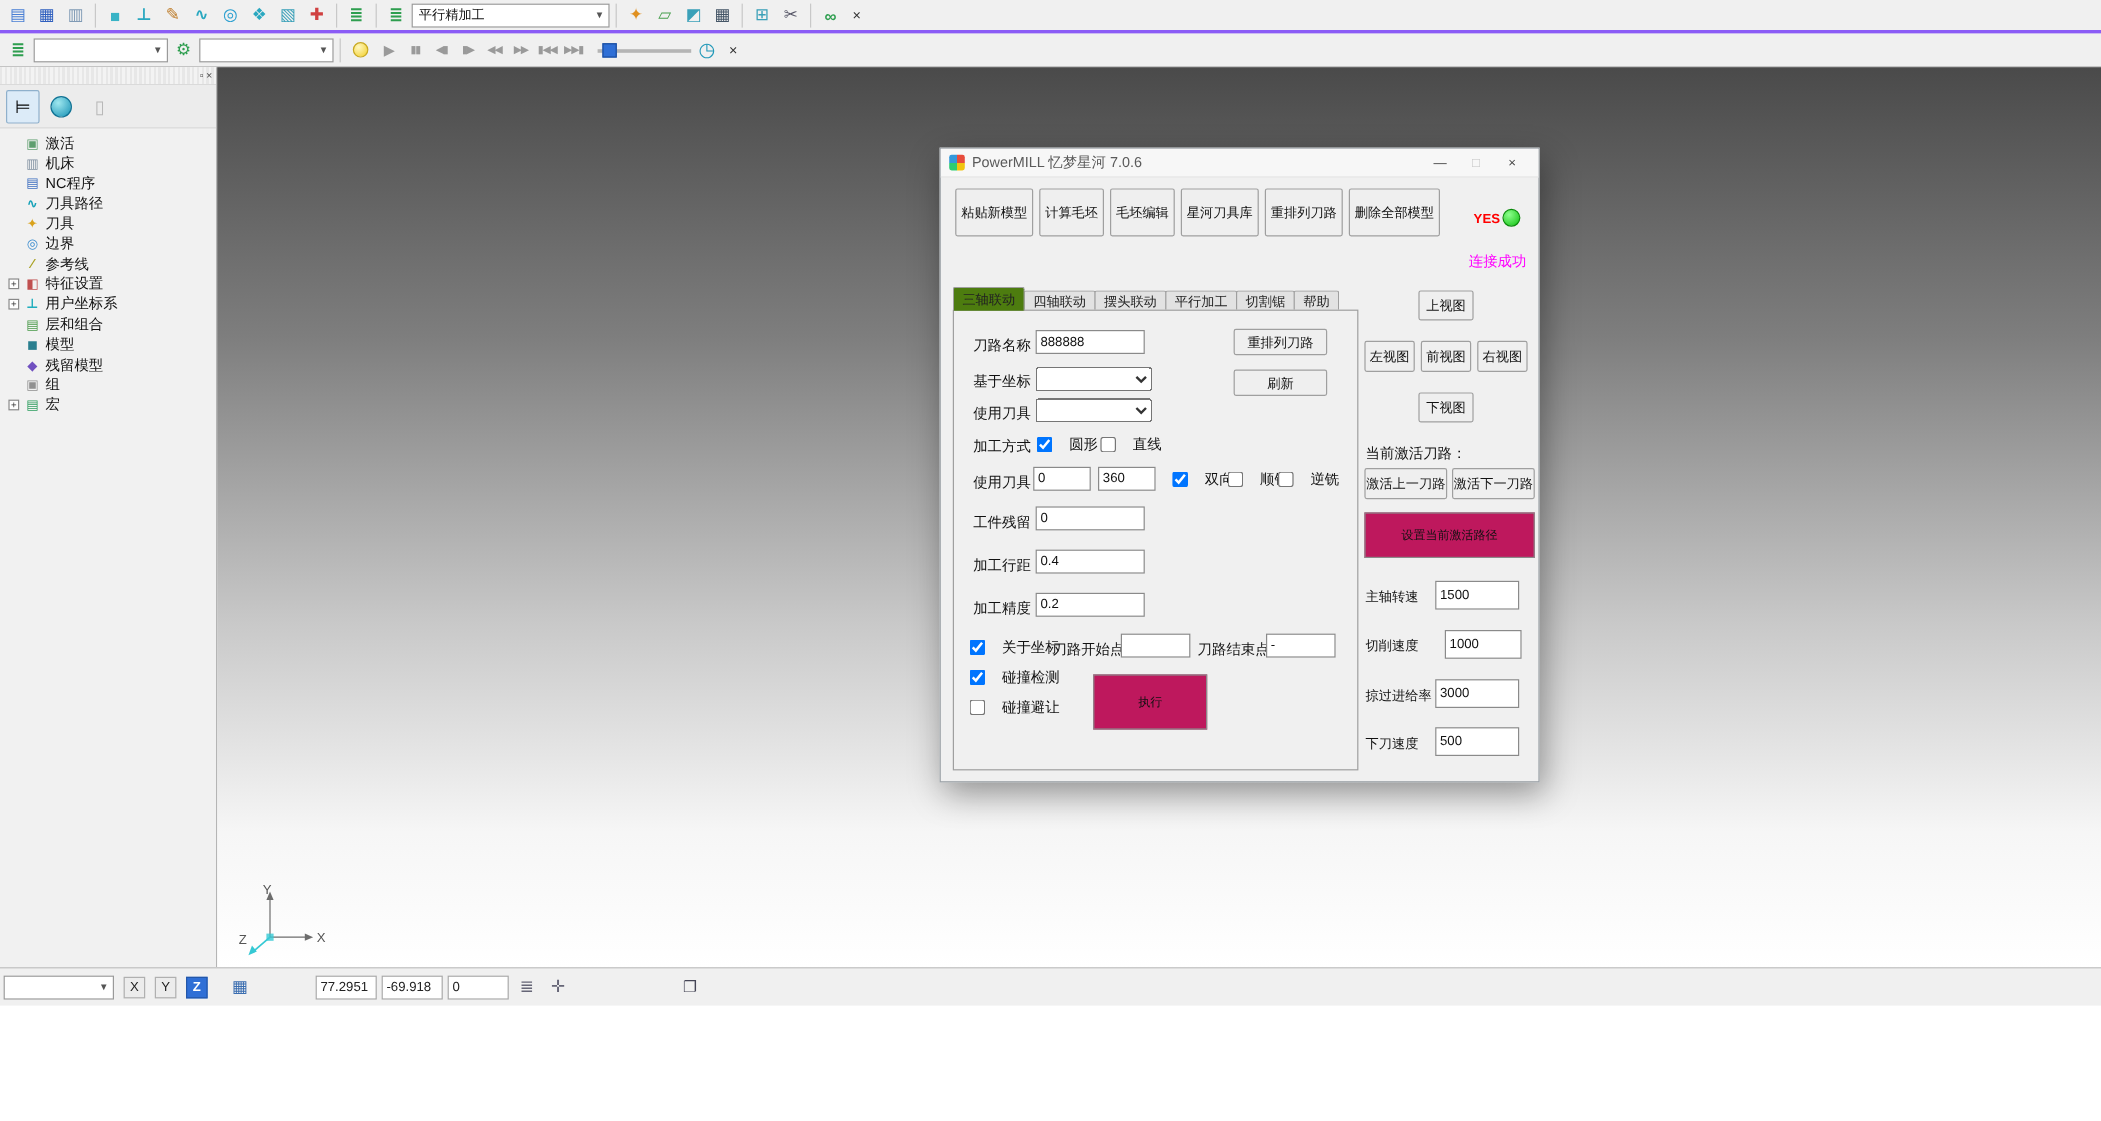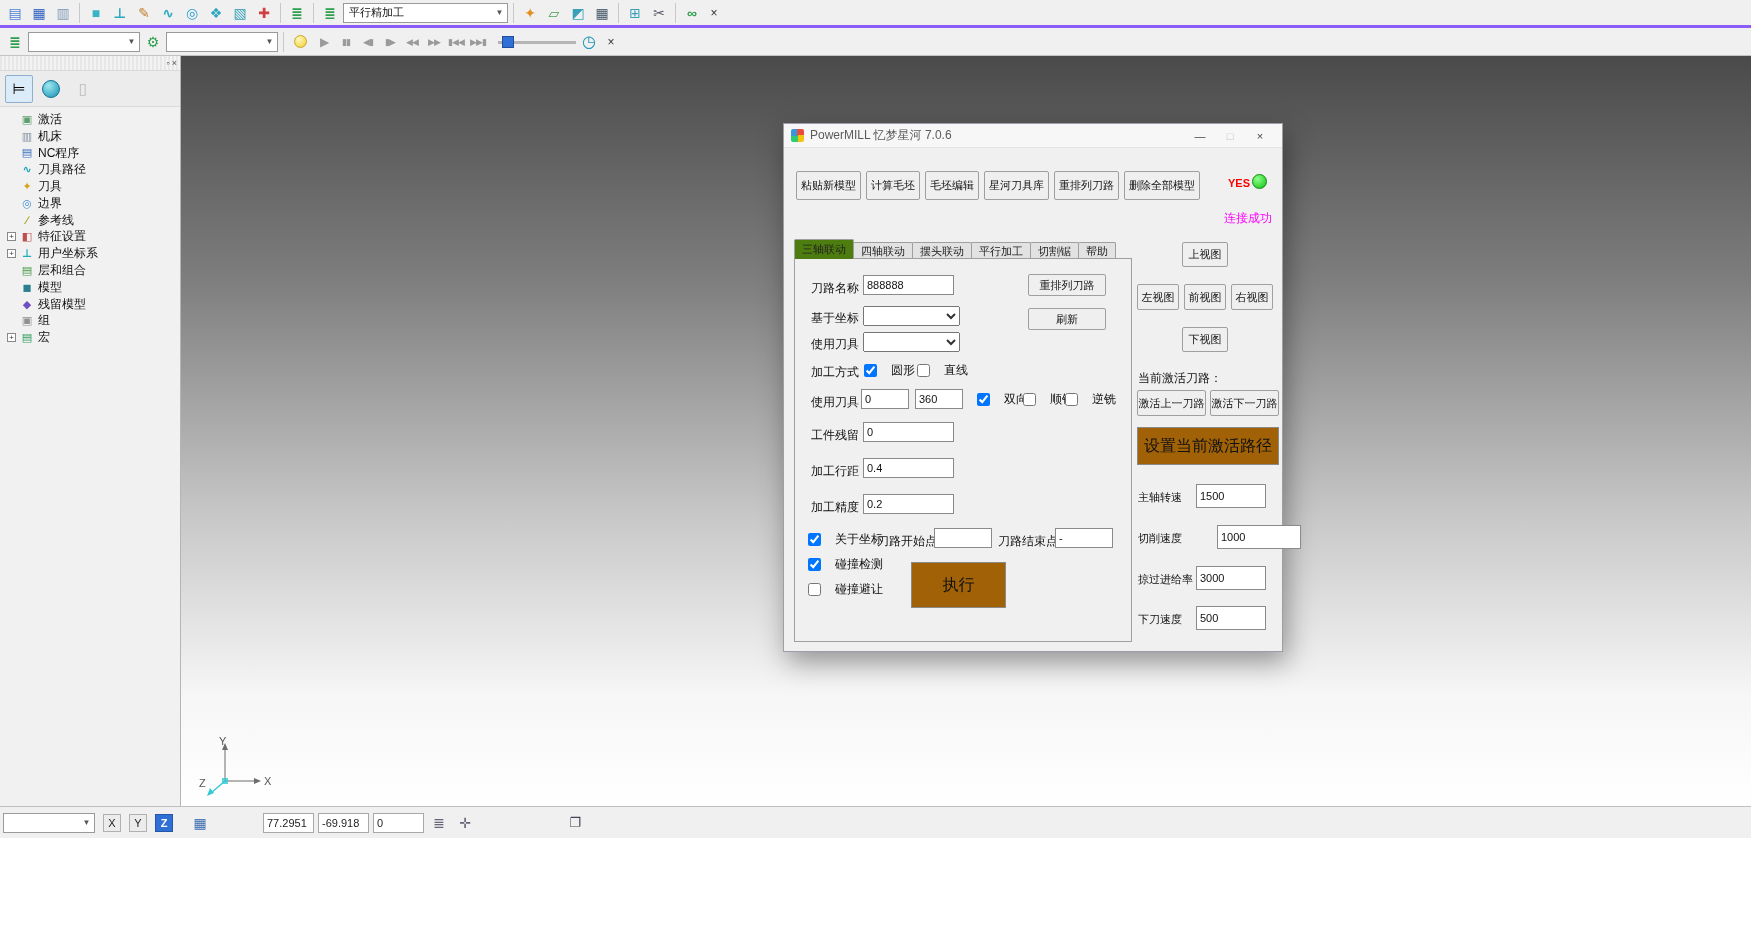--- a/index.html
+++ b/index.html
@@ -84,37 +84,37 @@
   .dialog{position:absolute;left:783px;top:123px;width:500px;height:529px;background:#f0f0f0;border:1px solid #9aa0a6;box-shadow:4px 10px 26px rgba(0,0,0,.38);font-size:12px}
   .dlg-titlebar{position:absolute;left:0;top:0;right:0;height:24px;background:#f7f7f7;border-bottom:1px solid #e3e3e3;display:flex;align-items:center;padding:0 7px;gap:6px}
   .dlg-ico{width:13px;height:13px;border-radius:2px;background:conic-gradient(#e74c3c 0 25%,#f1c40f 0 50%,#2ecc71 0 75%,#3498db 0);flex:0 0 13px}
   .dlg-title{color:#5a5a5a;font-size:12px}
   .dlg-controls{margin-left:auto;display:flex}
   .dlg-ctl{width:30px;height:23px;display:flex;align-items:center;justify-content:center;color:#444;font-size:11px}
   .dlg-ctl.disabled{color:#c4c4c4}
   .dlg-menubar{position:absolute;left:2px;top:24px;right:0;height:21px;display:flex;align-items:center;padding:0 6px}
   .dlg-menu-item{padding:2px 8px;color:#1c1c1c;font-size:12px}
   .btn{background:#efefef;border:1px solid #9f9f9f;border-radius:2px;font-size:11px;color:#111;display:inline-flex;align-items:center;justify-content:center;font-family:inherit;white-space:nowrap}
-  .dlg-row1{position:absolute;left:12px;top:47px;display:flex;gap:5px;height:29px}
+  .dlg-row1{position:absolute;left:12px;top:33px;display:flex;gap:5px;height:40px}
   .dlg-row1 .btn{padding:0 4px}
   .yes{position:absolute;left:444px;top:53px;color:#ff0000;font-weight:bold;font-size:11px}
   .dot{position:absolute;left:468px;top:50px;width:15px;height:15px;border-radius:50%;background:radial-gradient(circle at 35% 30%,#8dff8d,#10c010);border:1px solid #0a8a0a}
   .dlg-row2{position:absolute;left:27px;top:80px;display:flex;gap:6px;height:24px}
   .dlg-row2 .btn{padding:0 8px}
   .conn{position:absolute;left:440px;top:86px;color:#ff00ff;font-size:12px}
   .dlg-tabs{position:absolute;left:10px;top:115px;display:flex;align-items:flex-end;height:20px}
   .tab{border:1px solid #9f9f9f;border-bottom:none;background:#e2e2e2;padding:0 7px;font-size:11px;margin-right:-1px;border-radius:2px 2px 0 0;height:17px;display:flex;align-items:center;color:#222}
   .tab.active{background:#4d7c0f;height:20px;position:relative;z-index:2}
   .dlg-panel{position:absolute;left:10px;top:134px;width:338px;height:384px;border:1px solid #9f9f9f;background:#f0f0f0}
   .flabel{position:absolute;font-size:12px;color:#111;white-space:nowrap}
   .tinput{position:absolute;border:1px solid #8a8a8a;background:#fff;font-size:11px;padding:0 3px;font-family:inherit;color:#111}
   .fselect{position:absolute;font-size:11px;font-family:inherit;color:#333}
   .cbwrap{position:absolute;display:flex;align-items:center;gap:14px;font-size:12px;color:#111;white-space:nowrap}
   .cbwrap input{width:13px;height:13px;margin:0}
-  .bigbtn{background:#a16207;border:1px solid #8a8a8a;font-size:16px;font-family:Liberation Sans, sans-serif;color:#111}
+  .bigbtn{background:#be185d;border:1px solid #8a8a8a;font-size:10px;font-family:Liberation Sans, sans-serif;color:#111}
   .rc-label{position:absolute;font-size:11px;color:#111;white-space:nowrap}
 
   
   .statusbar{position:absolute;left:0;top:806px;width:1751px;height:32px;background:#f0f0f0;border-top:1px solid #c0c0c0;display:flex;align-items:center;padding-left:3px;gap:4px}
   .axbtn{width:18px;height:18px;font-size:11px;display:flex;align-items:center;justify-content:center;border:1px solid #b0b0b0;background:#ececec;color:#222;margin-left:4px}
   .axbtn.active{background:#2f6fd6;color:#fff;border-color:#2457a8;font-weight:bold}
   .sfield{width:51px;height:20px;background:#fff;border:1px solid #a8a8a8;font-size:11px;display:flex;align-items:center;padding-left:3px;color:#222}
   .below{position:absolute;left:0;top:838px;width:1751px;height:96px;background:#ffffff}
 </style>
 </head>
@@ -394,21 +394,21 @@
     <button class="btn" style="position:absolute;left:398px;top:203px;width:46px;height:25px">下视图</button>
 
     <span class="rc-label" style="left:354px;top:246px;font-size:12px">当前激活刀路：</span>
     <button class="btn" style="position:absolute;left:353px;top:266px;width:69px;height:26px">激活上一刀路</button>
     <button class="btn" style="position:absolute;left:426px;top:266px;width:69px;height:26px">激活下一刀路</button>
     <button class="bigbtn" style="position:absolute;left:353px;top:303px;width:142px;height:38px">设置当前激活路径</button>
 
     <span class="rc-label" style="left:354px;top:366px">主轴转速</span>
     <input class="tinput" style="left: 412px; top: 360px; width: 70px; height: 24px;" value="1500">
     <span class="rc-label" style="left:354px;top:407px">切削速度</span>
-    <input class="tinput" style="left: 433px; top: 401px; width: 84px; height: 24px;" value="1000">
+    <input class="tinput" style="left: 420px; top: 401px; width: 64px; height: 24px;" value="1000">
     <span class="rc-label" style="left:354px;top:448px">掠过进给率</span>
     <input class="tinput" style="left: 412px; top: 442px; width: 70px; height: 24px;" value="3000">
     <span class="rc-label" style="left:354px;top:488px">下刀速度</span>
     <input class="tinput" style="left: 412px; top: 482px; width: 70px; height: 24px;" value="500">
   </div>
 
   <div class="statusbar">
     <div class="combo" style="width:92px">
       <span></span>
       <span class="arrow">▼</span>

